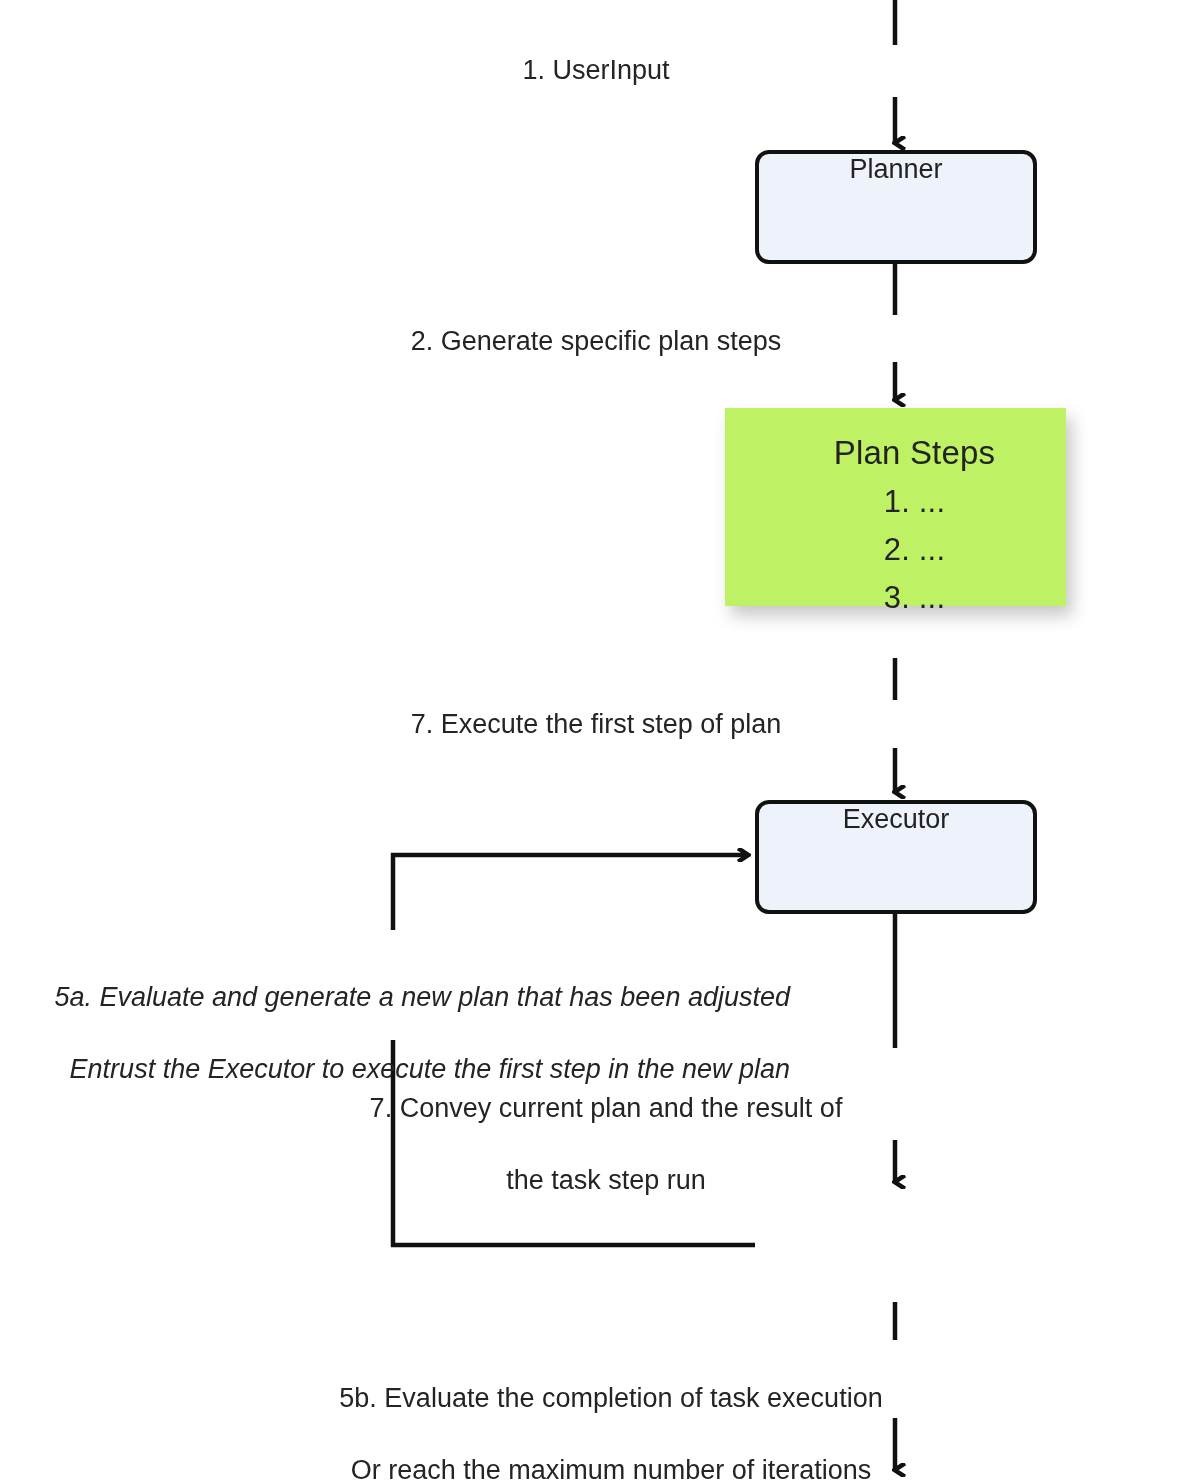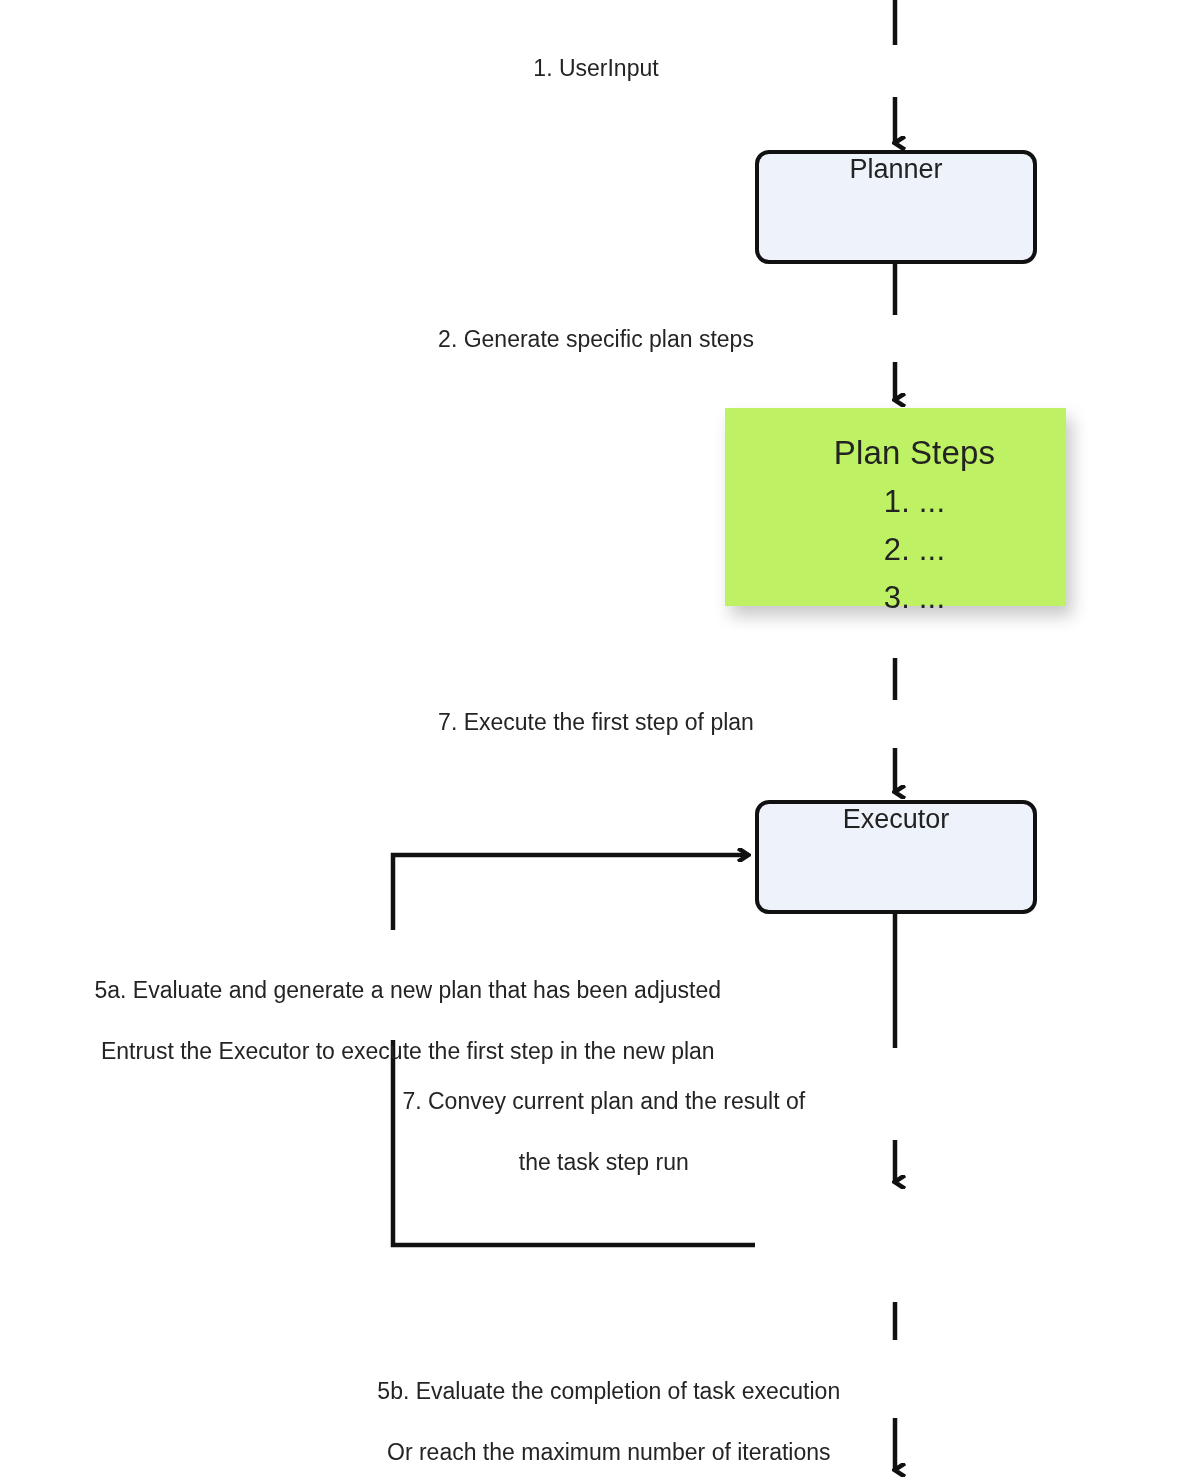--- a/index.html
+++ b/index.html
@@ -20,21 +20,21 @@
   svg.layer {
     position: absolute;
     left: 0;
     top: 0;
     width: 1192px;
     height: 1480px;
   }
   .edge-label {
     position: absolute;
     color: #242424;
-    font-size: 23px;
+    font-size: 27px;
     line-height: 1.33;
     white-space: pre;
     text-align: center;
   }
   .node {
     position: absolute;
     box-sizing: border-box;
     display: flex;
     justify-content: center;
     color: #222222;
@@ -111,21 +111,21 @@
 
   <div class="edge-label" style="left:0; top:324px; width:1192px;">2. Generate specific plan steps</div>
 
   <div class="edge-label" style="left:0; top:707px; width:1192px;">7. Execute the first step of plan</div>
 
   <div class="edge-label" style="left:0; top:1055px; width:1182px; text-align:center;">
     <span>7. Convey current plan and the result of</span><br>
     <span>the task step run</span>
   </div>
 
-  <div class="edge-label" style="left:0; top:944px; width:790px; text-align:center;">
+  <div class="edge-label" style="left:0; top:944px; width:790px; text-align:right;font-style:italic;">
     <span>5a. Evaluate and generate a new plan that has been adjusted</span><br>
     <span>Entrust the Executor to execute the first step in the new plan</span>
   </div>
 
   <div class="edge-label" style="left:0; top:1345px; width:1192px; text-align:center;">
     <span>5b. Evaluate the completion of task execution</span><br>
     <span>Or reach the maximum number of iterations</span>
   </div>
 
   <div class="node node-round" style="left:755px; top:150px; width:282px; height:114px; background:#eef2fb;">

